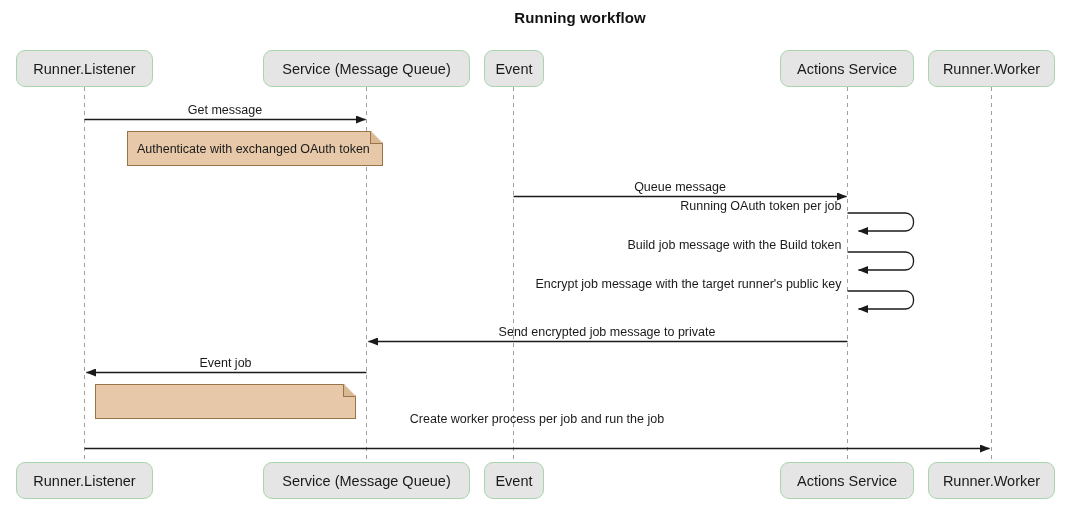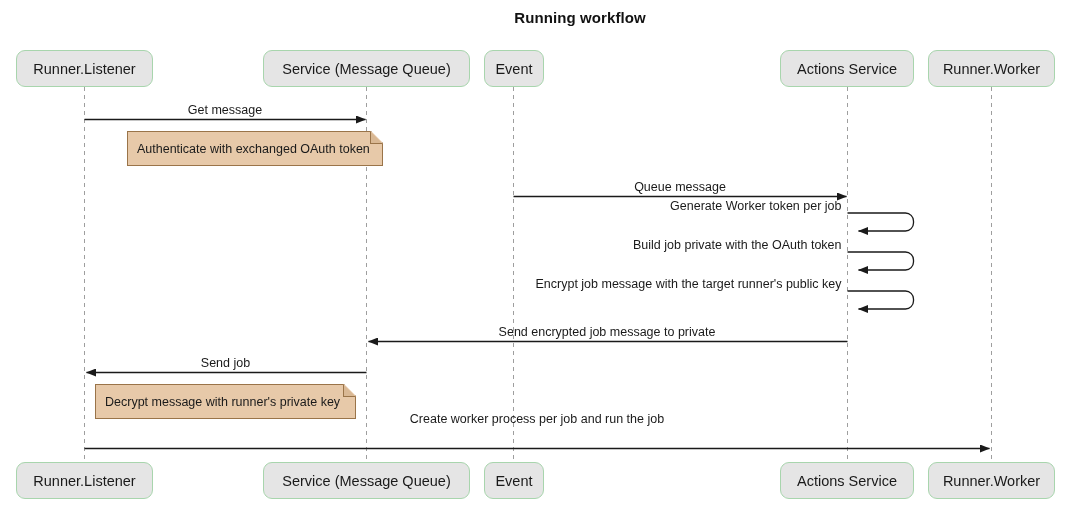--- a/index.html
+++ b/index.html
@@ -102,34 +102,33 @@
         <span>Actions Service</span>
       </div>
       <div class="actor" style="left: 928px; top: 462px; width: 127px;">
         <span>Runner.Worker</span>
       </div>
     </div>
 
   <div id="labels">
       <div class="msg-label" style="left: 225px; top: 103px;">Get message</div>
       <div class="msg-label" style="left: 680px; top: 180px;">Queue message</div>
-      <div class="msg-label" style="left: 841.5px; top: 199px; transform: translateX(-100%);">Generate Worker token per job</div>
-      <div class="msg-label" style="left: 841.5px; top: 238px; transform: translateX(-100%);">Build job private with the OAuth token</div>
+      <div class="msg-label" style="left: 841.5px; top: 199px; transform: translateX(-100%);">Running OAuth token per job</div>
+      <div class="msg-label" style="left: 841.5px; top: 238px; transform: translateX(-100%);">Build job message with the Build token</div>
       <div class="msg-label" style="left: 841.5px; top: 277px; transform: translateX(-100%); text-align: center;">Encrypt job message with the target runner's public key</div>
       <div class="msg-label" style="left: 607px; top: 325px;">Send encrypted job message to private</div>
-      <div class="msg-label" style="left: 225.5px; top: 356px;">Send job</div>
+      <div class="msg-label" style="left: 225.5px; top: 356px;">Event job</div>
       <div class="msg-label" style="left: 537px; top: 412px;">Create worker process per job and run the job</div>
     </div>
 
   <div id="notes">
       <div class="note" style="left: 95px; top: 131px; width: 256px; height: 35px; margin-left: 32px;">
         <span class="note-text">Authenticate with exchanged OAuth token</span>
         <span class="note-fold-cover"></span>
         <span class="note-fold"></span>
       </div>
       <div class="note" style="left: 95px; top: 384px; width: 261px; height: 35px;">
-        <span class="note-text">Decrypt message with runner's private key</span>
         <span class="note-fold-cover"></span>
         <span class="note-fold"></span>
       </div>
     </div>
 
 </div>
 
 </body></html>

